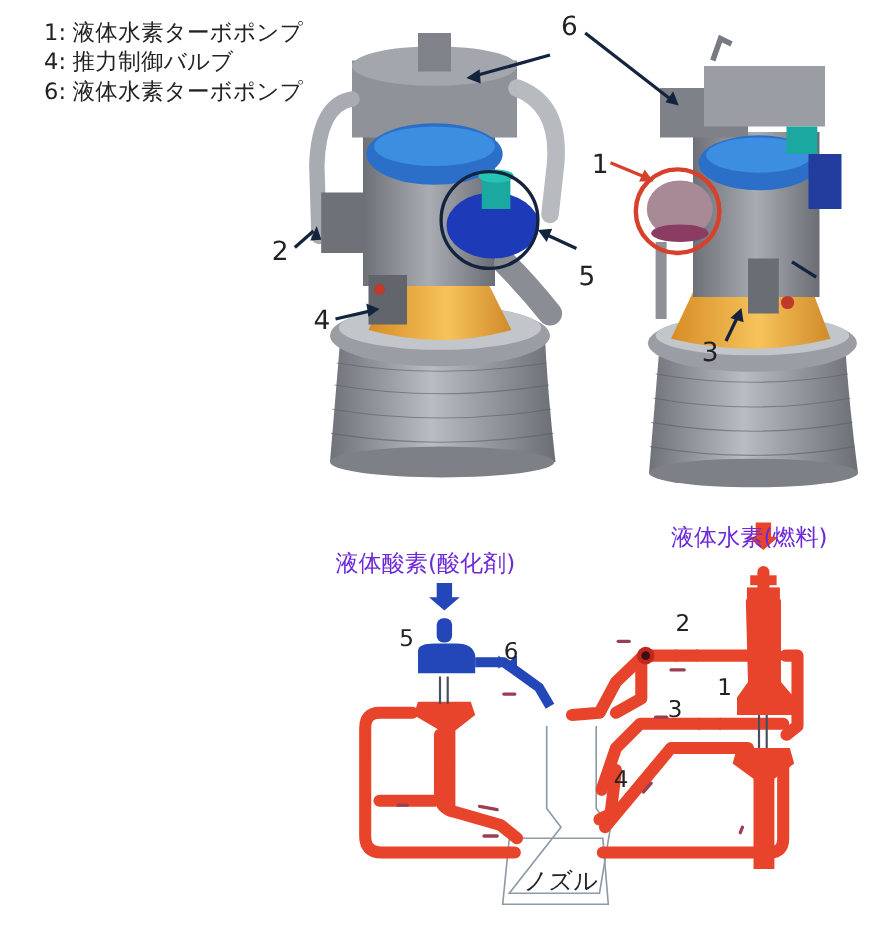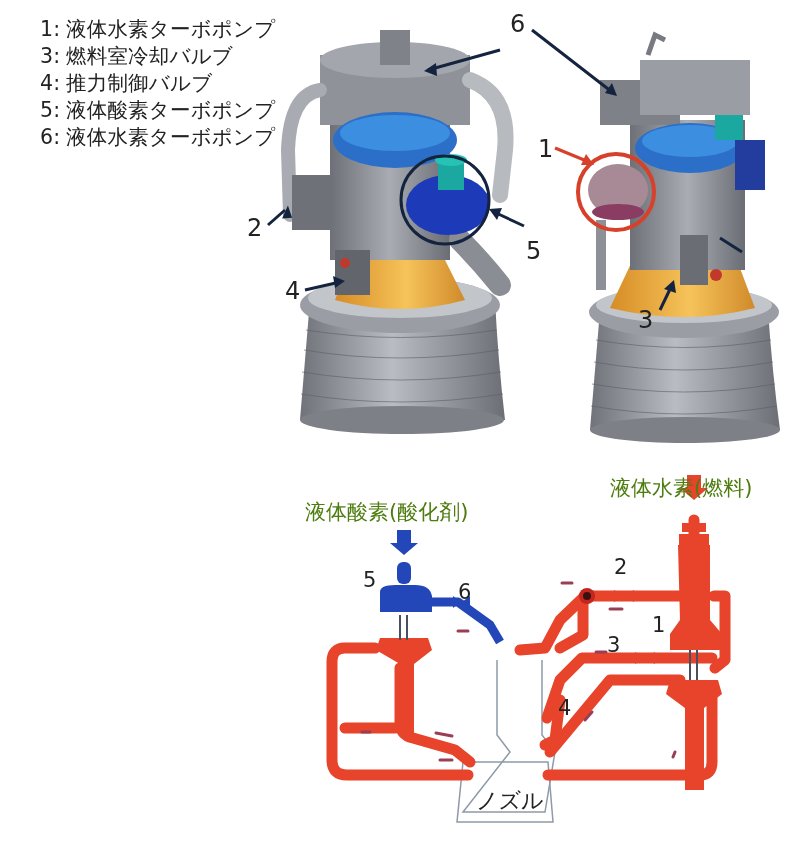--- a/index.html
+++ b/index.html
@@ -4,31 +4,29 @@
 <style>
   html, body { margin:0; padding:0; background:#ffffff; }
   body { width:800px; height:842px; position:relative; overflow:hidden;
          font-family:"DejaVu Sans", sans-serif; color:#222; }
   .legend { position:absolute; left:4px; top:16px;margin-left:36px; }
   .legend-item { font-size:20.5px; line-height:27px; white-space:nowrap; letter-spacing:0.2px; }
   .legend-item .num { display:inline-block; width:26px; }
   svg.art { position:absolute; left:0; top:0; }
   .label { position:absolute; font-size:21px; color:#222; }
   .callout { position:absolute; font-size:24px; color:#222; }
-  .flow-title { position:absolute; font-size:21px; color:#4d7c0f; white-space:nowrap; }
+  .flow-title { position:absolute; font-size:21px; color:#6d28d9; white-space:nowrap; }
   .nozzle-label { position:absolute; font-size:22px; color:#222; }
 </style>
 </head>
 <body>
 
 <div class="legend">
   <div class="legend-item"><span class="num">1:</span><span>液体水素ターボポンプ</span></div>
-  <div class="legend-item"><span class="num">3:</span><span>燃料室冷却バルブ</span></div>
   <div class="legend-item"><span class="num">4:</span><span>推力制御バルブ</span></div>
-  <div class="legend-item"><span class="num">5:</span><span>液体酸素ターボポンプ</span></div>
   <div class="legend-item"><span class="num">6:</span><span>液体水素ターボポンプ</span></div>
 </div>
 
 <svg class="art" width="800" height="842" viewBox="0 0 800 842">
   <defs>
     <linearGradient id="gold" x1="0" x2="1" y1="0" y2="0">
       <stop offset="0" stop-color="#d78c25"></stop>
       <stop offset="0.55" stop-color="#f6c35a"></stop>
       <stop offset="1" stop-color="#d08a2a"></stop>
     </linearGradient>

